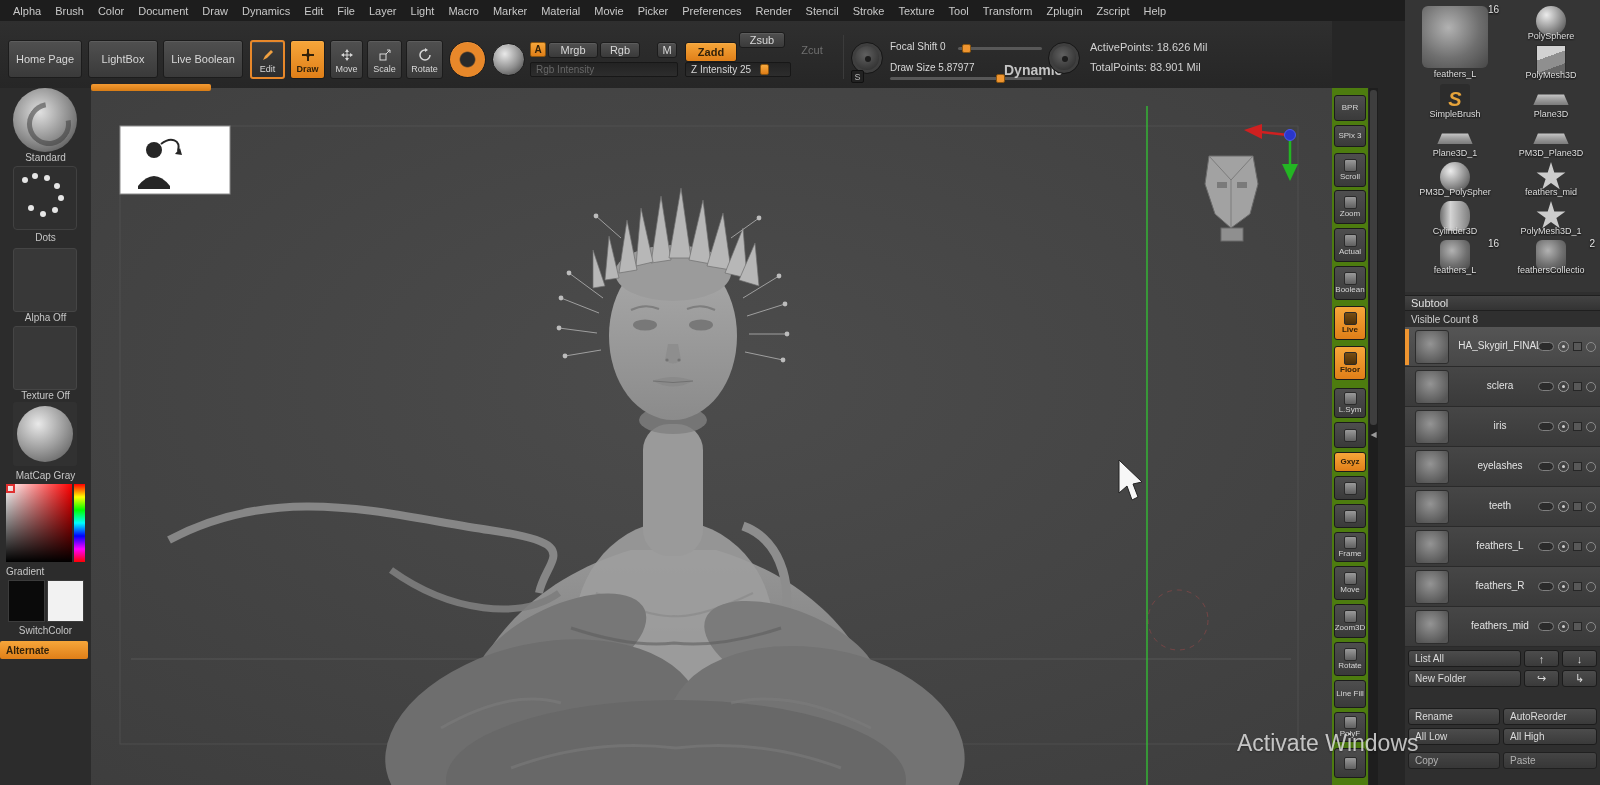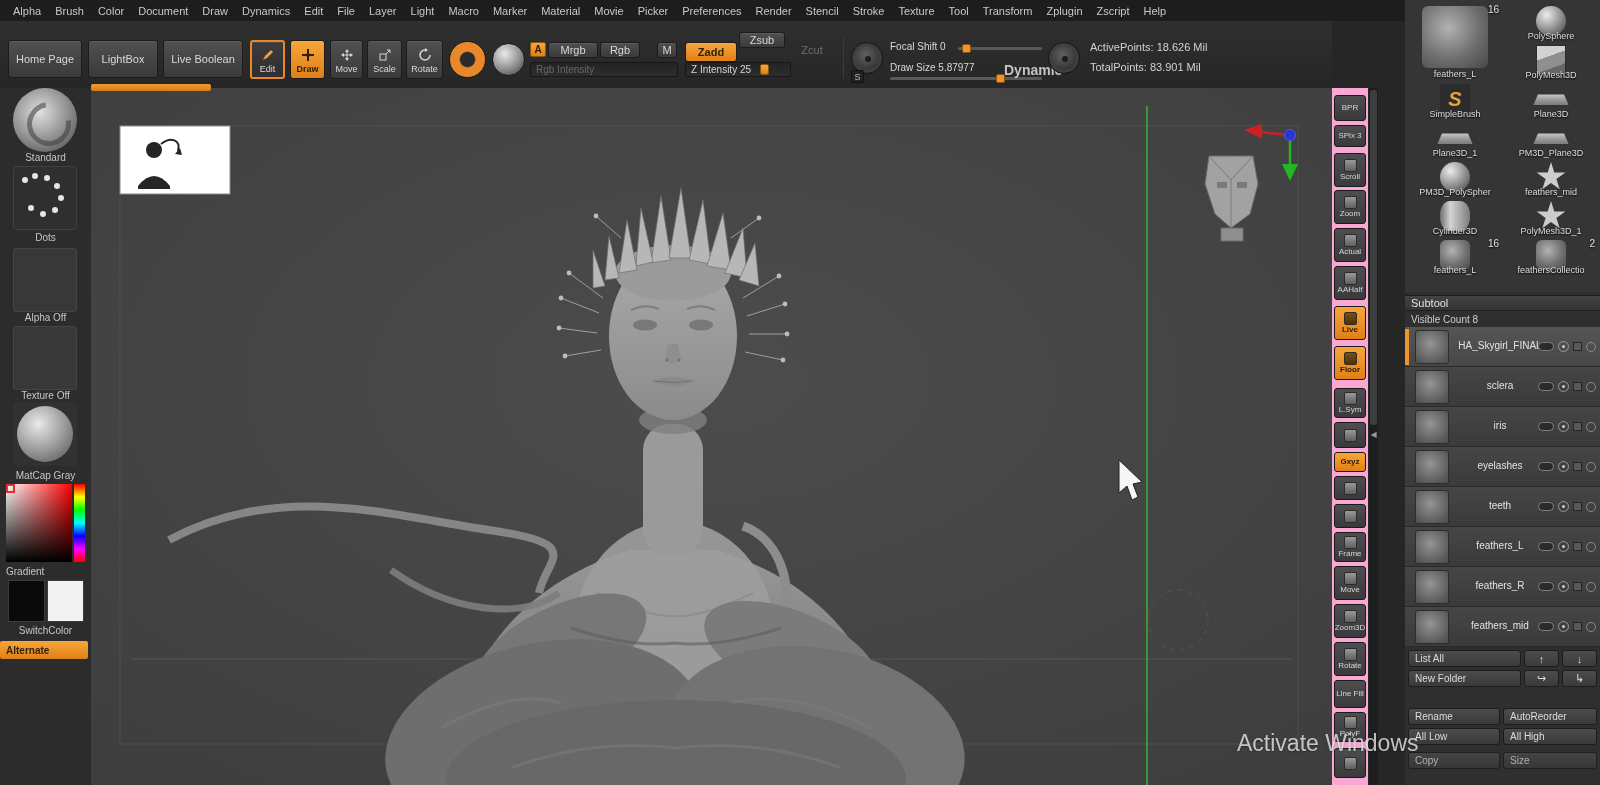--- a/index.html
+++ b/index.html
@@ -48,21 +48,21 @@
 .lp-hue{position:absolute;left:74px;width:11px;height:78px;background:linear-gradient(#f00,#ff0,#0f0,#0ff,#00f,#f0f,#f00)}
 .lp-marker{position:absolute;left:6px;width:9px;height:9px;border:2px solid #e03030;background:transparent}
 .lp-swb{position:absolute;left:8px;width:37px;height:42px;background:#0a0a0a;border:1px solid #3c3c3c}
 .lp-sww{position:absolute;left:47px;width:37px;height:42px;background:#f2f2f2;border:1px solid #3c3c3c}
 .lp-alt{position:absolute;left:0;width:88px;height:18px;background:linear-gradient(#f6a63a,#e07f18);color:#33220a;font-size:10px;font-weight:bold;display:flex;align-items:center;padding-left:6px;border-radius:2px}
 
 
 .canvas{position:absolute;left:91px;top:88px;width:1241px;height:697px;background:#454545;z-index:1}
 
 
-.rstrip{position:absolute;left:1332px;top:88px;width:36px;height:697px;background:#f9a8d4;z-index:3}
+.rstrip{position:absolute;left:1332px;top:88px;width:36px;height:697px;background:#4d7c0f;z-index:3}
 .sbtn{position:absolute;left:2px;width:32px;background:linear-gradient(#4e4e4e,#3a3a3a);border:1px solid #1b1b1b;border-radius:3px;color:#d6d6d6;font-size:8px;display:flex;flex-direction:column;align-items:center;justify-content:center;gap:1px;text-align:center;line-height:8px}
 .sbtn::before{content:"";width:11px;height:11px;border-radius:2px;background:linear-gradient(#9a9a9a,#5f5f5f);border:1px solid #2a2a2a}
 .sbtn.orange{background:linear-gradient(#f6a63a,#e07f18);color:#30200a;font-weight:bold}
 .sbtn.orange::before{background:linear-gradient(#7a4e12,#4e3108)}
 .sbtn.noicon::before{display:none}
 .scrollcol{position:absolute;left:1369px;top:88px;width:9px;height:697px;background:#1e1e1e;z-index:3}
 .scrollcol .handle{position:absolute;left:1px;top:2px;width:7px;height:335px;background:#3e3e3e;border-radius:3px}
 .scrollcol .arr{position:absolute;left:0;top:342px;width:9px;text-align:center;color:#9a9a9a;font-size:8px}
 
 
@@ -379,21 +379,21 @@
     <div class="sbtn" style="top:65px;height:34px">
         <span>Scroll</span>
       </div>
     <div class="sbtn" style="top:102px;height:34px">
         <span>Zoom</span>
       </div>
     <div class="sbtn" style="top:140px;height:34px">
         <span>Actual</span>
       </div>
     <div class="sbtn" style="top:178px;height:34px">
-        <span>AAHalf</span>
+        <span>Boolean</span>
       </div>
     <div class="sbtn orange" style="top:218px;height:34px">
         <span>Live</span>
       </div>
     <div class="sbtn orange" style="top:258px;height:34px">
         <span>Floor</span>
       </div>
     <div class="sbtn" style="top:300px;height:30px">
         <span>L.Sym</span>
       </div>
@@ -577,17 +577,17 @@
 
     <div class="pbtn" style="left:3px;top:670px;width:113px">New Folder</div>
     <div class="pbtn ic" style="left:119px;top:670px;width:35px">↪</div>
     <div class="pbtn ic" style="left:157px;top:670px;width:35px">↳</div>
 
     <div class="pbtn" style="left:3px;top:708px;width:92px">Rename</div>
     <div class="pbtn" style="left:98px;top:708px;width:94px">AutoReorder</div>
     <div class="pbtn" style="left:3px;top:728px;width:92px">All Low</div>
     <div class="pbtn" style="left:98px;top:728px;width:94px">All High</div>
     <div class="pbtn dimrow" style="left:3px;top:752px;width:92px">Copy</div>
-    <div class="pbtn dimrow" style="left:98px;top:752px;width:94px">Size</div>
+    <div class="pbtn dimrow" style="left:98px;top:752px;width:94px">Paste</div>
   </div>
 
   <div class="watermark">Activate Windows</div>
 </div>
 
 </body></html>

